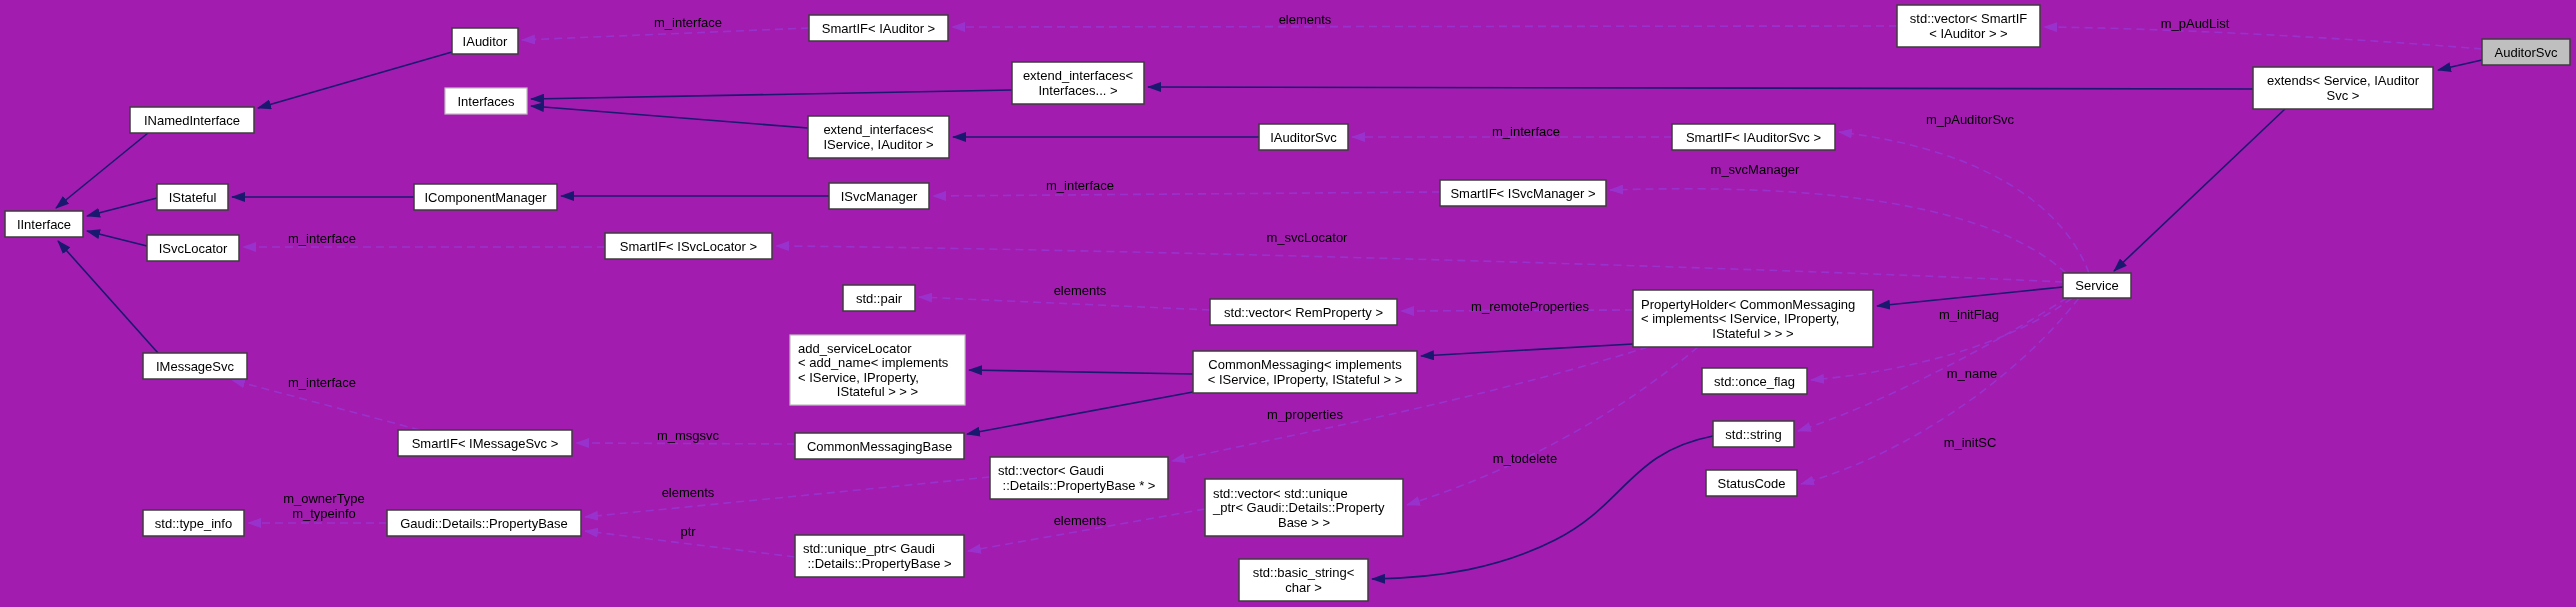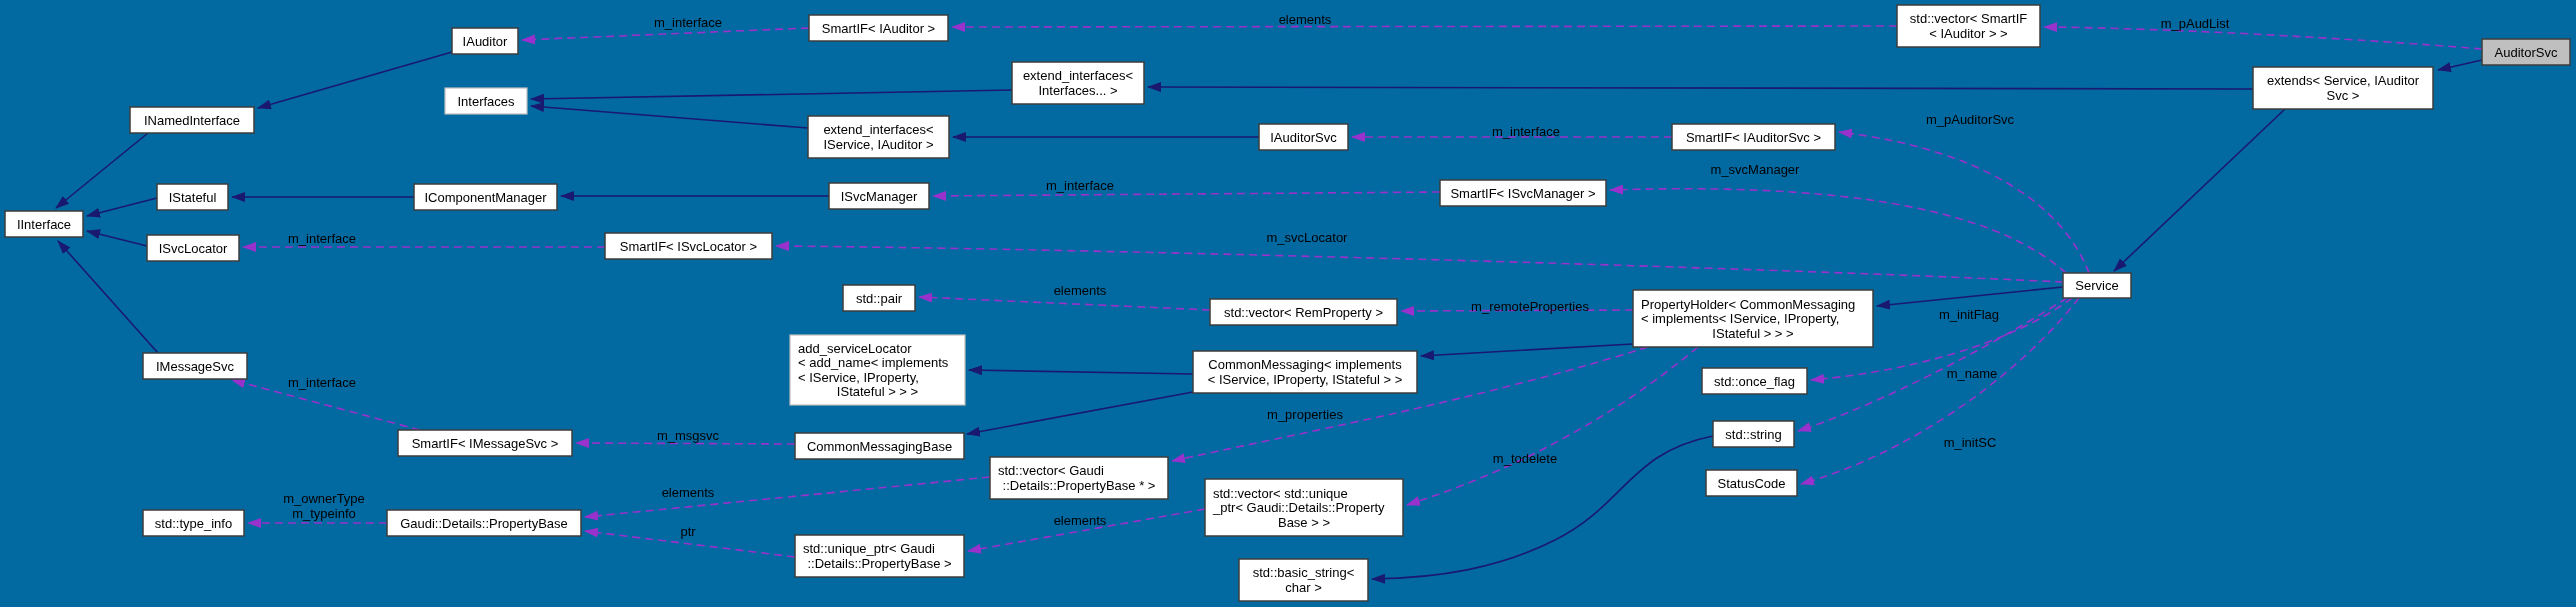--- a/index.html
+++ b/index.html
@@ -1,16 +1,16 @@
 <!DOCTYPE html>
 <html><head>
 <meta charset="utf-8">
 <style>
   html, body { margin: 0; padding: 0; background: #ffffff; }
-  .canvas { width: 2576px; height: 607px; position: relative; background: #0369a1; overflow: hidden; }
+  .canvas { width: 2576px; height: 607px; position: relative; background: #a21caf; overflow: hidden; }
   svg { display: block; }
   svg text { font-family: "Liberation Sans", "DejaVu Sans", sans-serif; fill: #000000; }
   .node-label { font-size: 13px; }
   .edge-label { font-size: 13px; }
   g[data-interactable="true"] { cursor: pointer; }
 </style>
 </head>
 <body>
 
 <div class="canvas" data-interactable="false">

